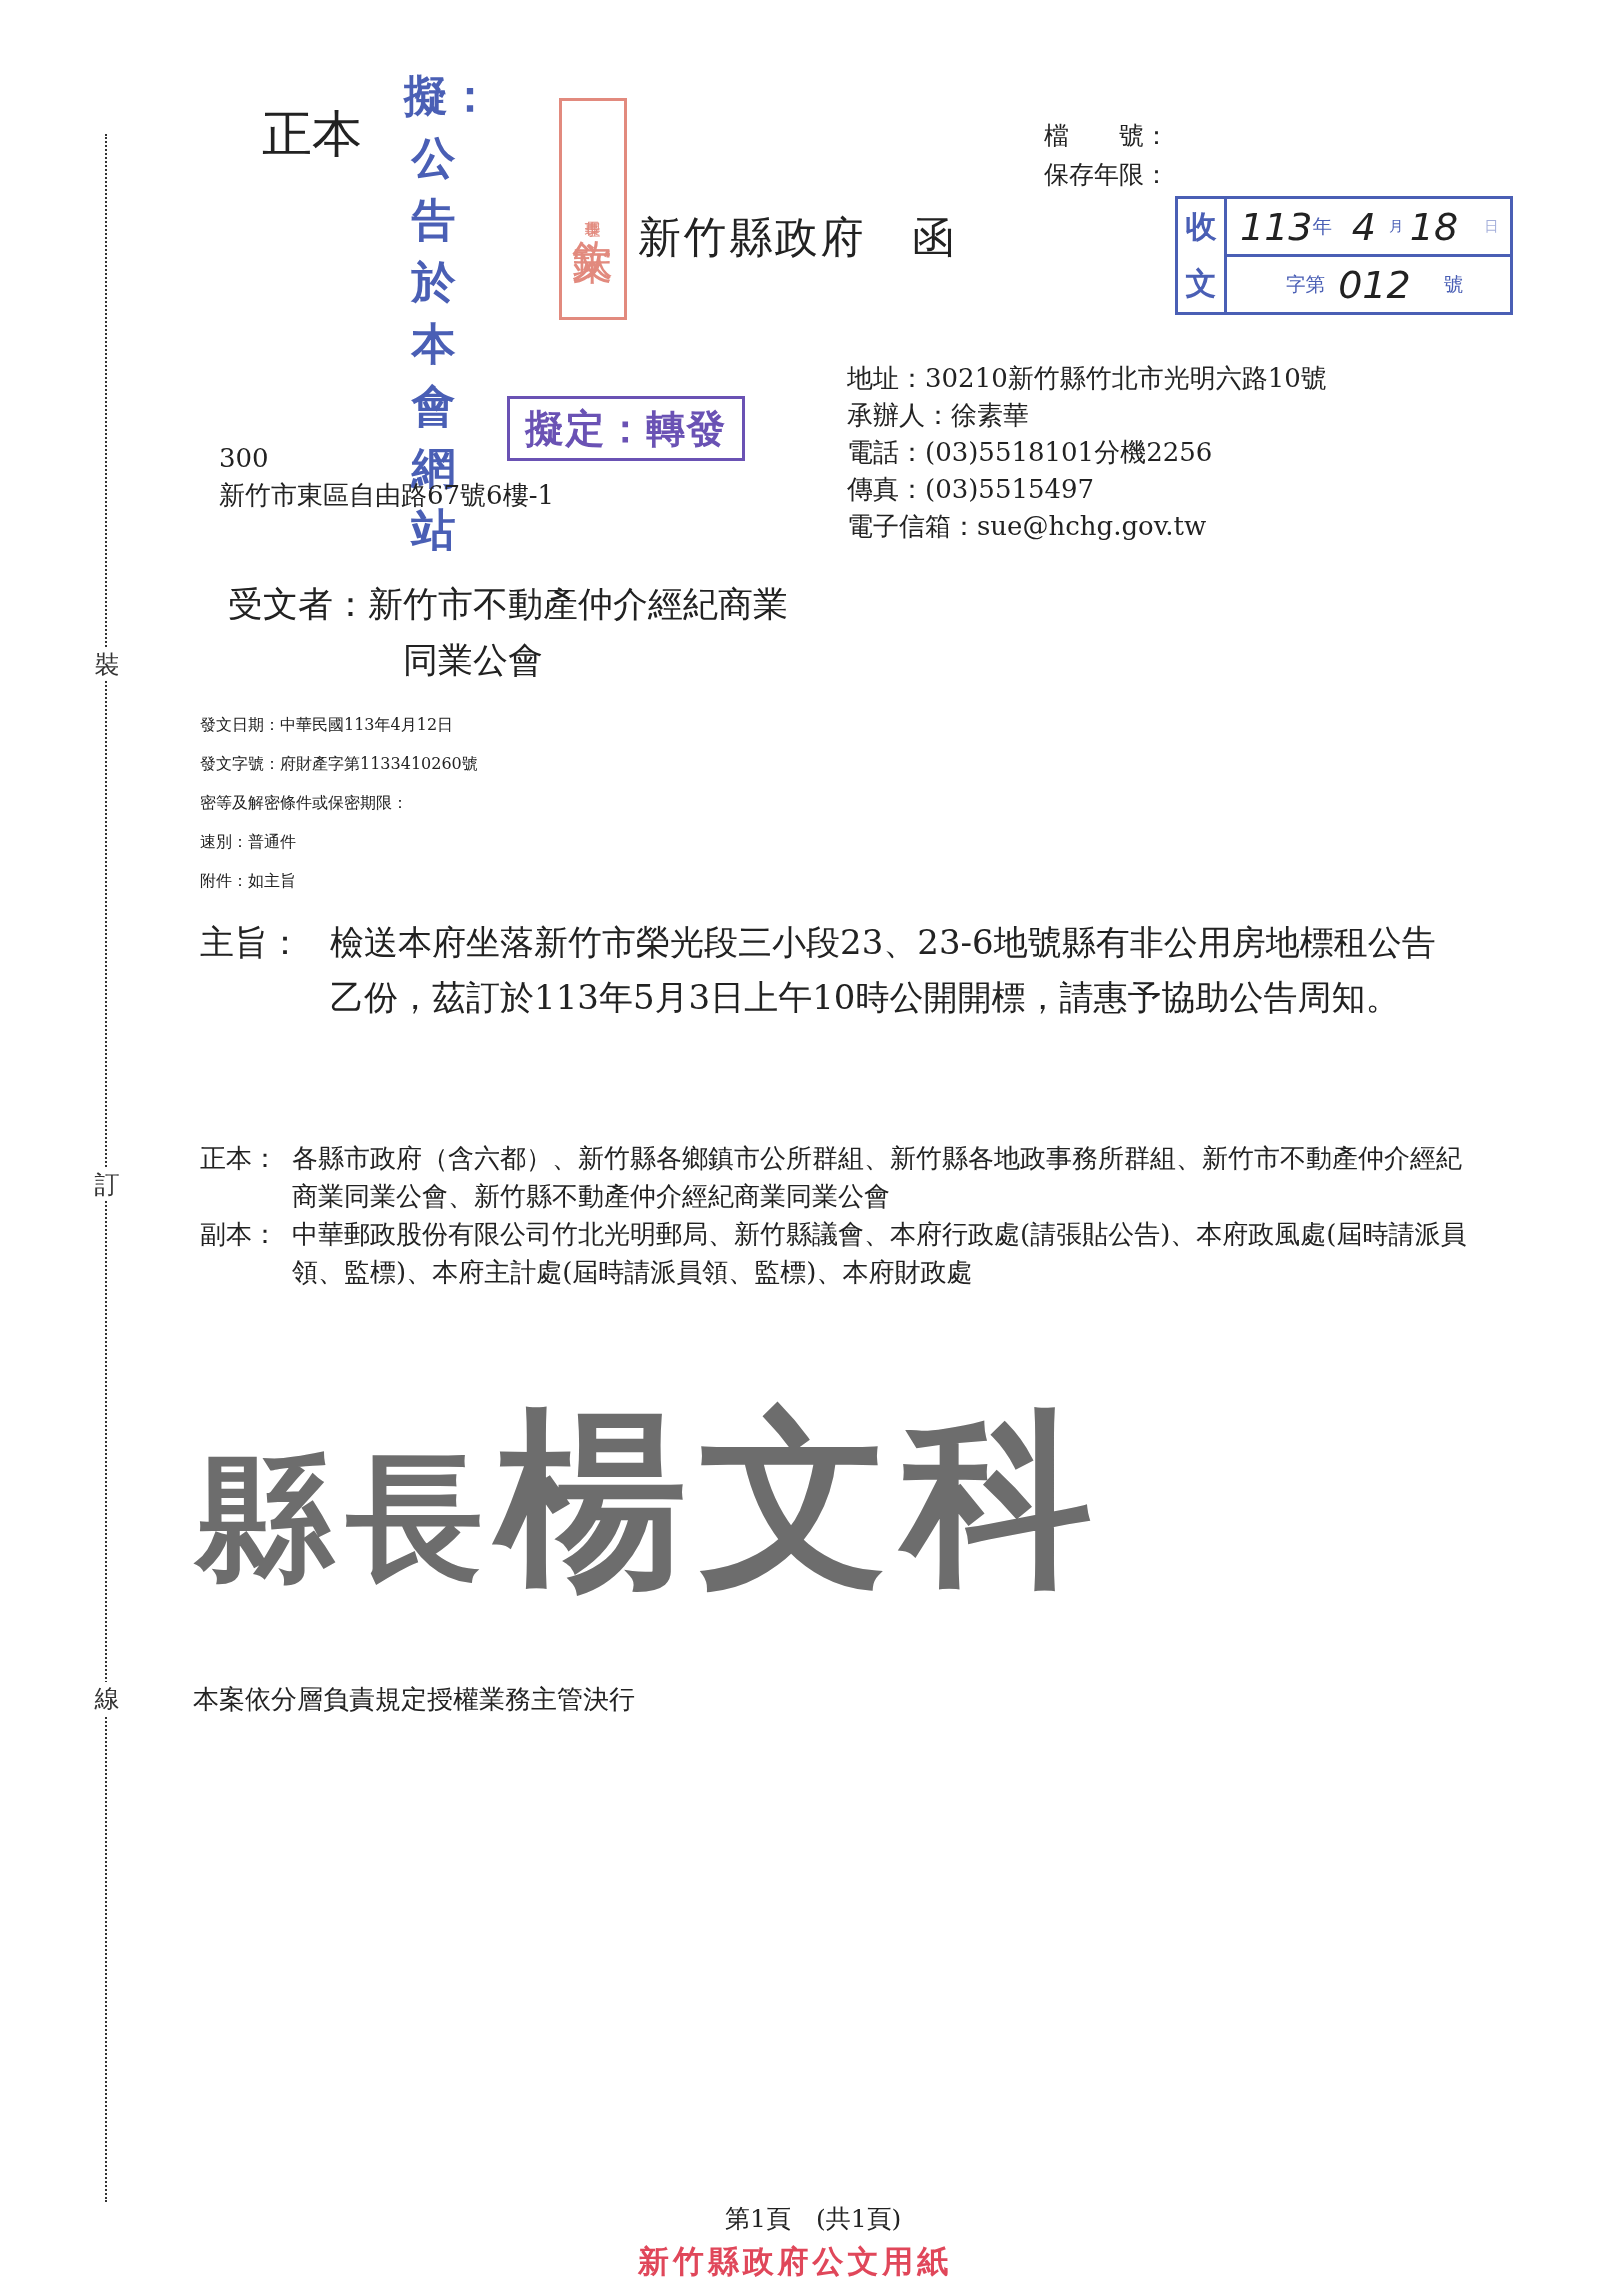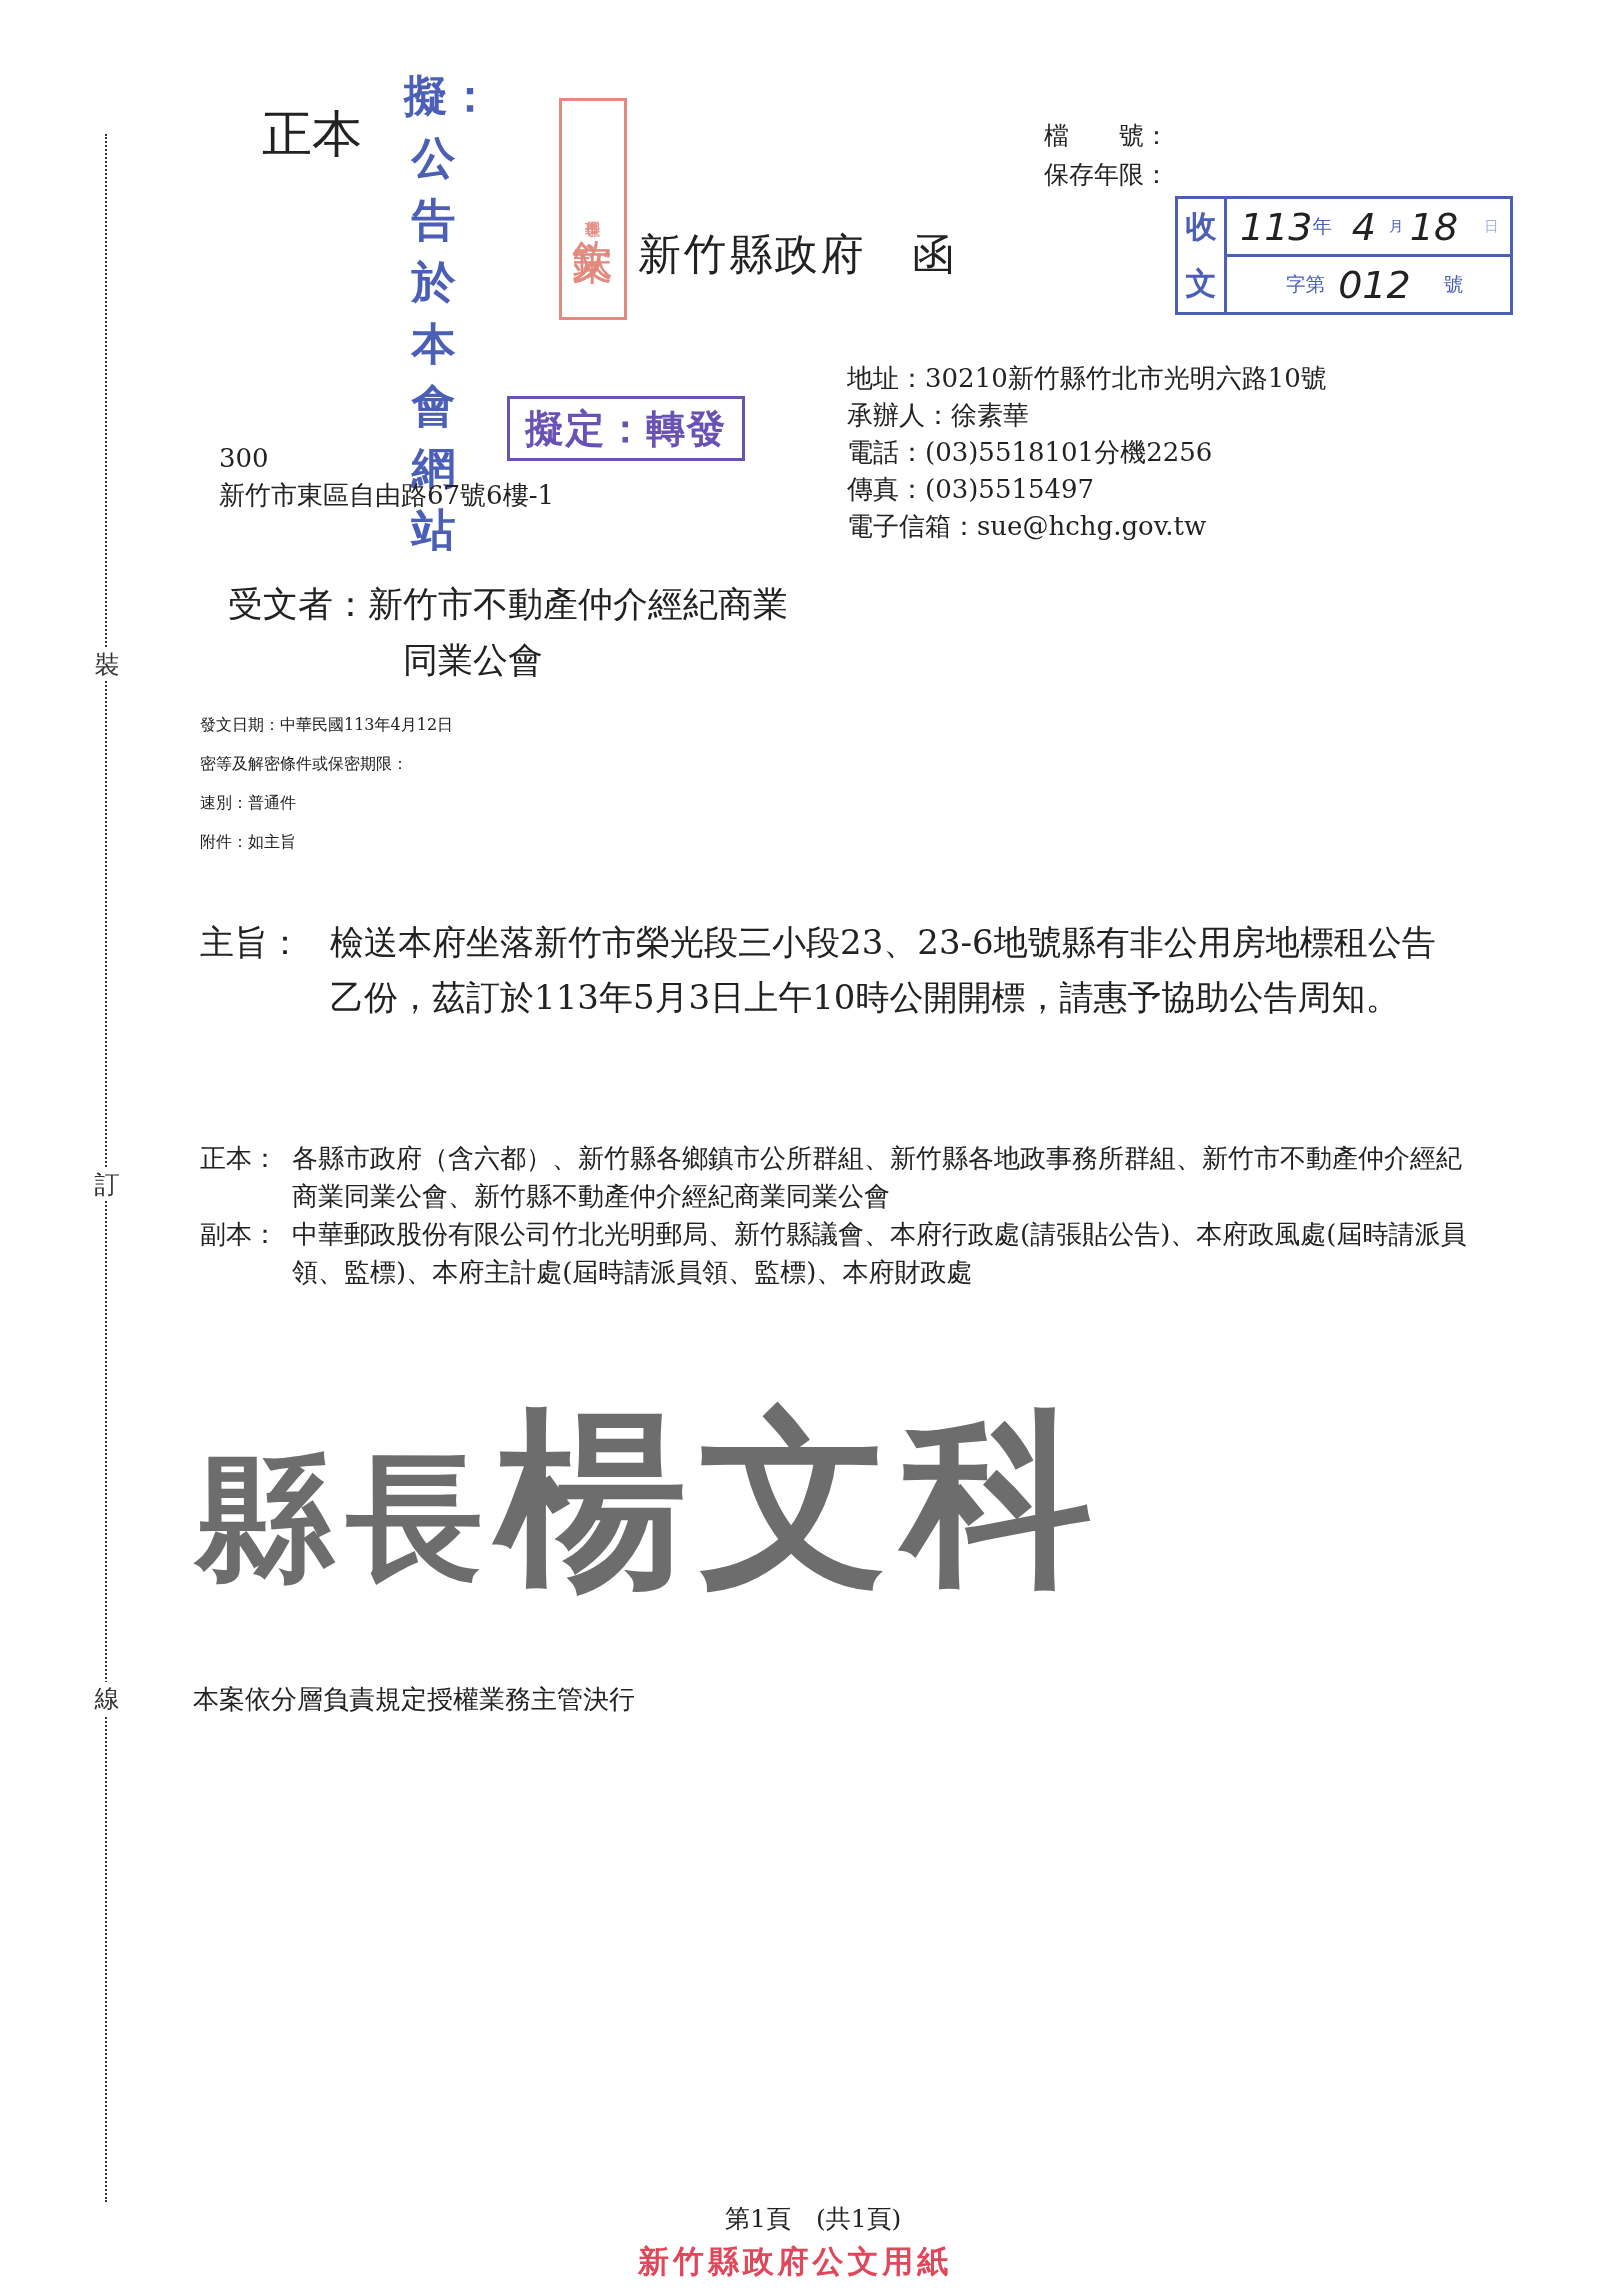--- a/index.html
+++ b/index.html
@@ -9,21 +9,21 @@
   .binding-line { left:105px; top:134px; width:0; height:2068px; border-left:2px dotted #333; }
   .binding-char { left:94px; width:26px; font-size:25px; background:#fff; text-align:center; color:#333; }
   .copy-label { left:262px; top:101px; font-size:50px; }
   .stamp-vertical { left:404px; top:65px; width:59px; font-size:44px; color:#4a5fb5; line-height:62px; text-align:center; font-weight:bold; }
   .stamp-red { left:559px; top:98px; width:62px; height:216px; border:3.9px solid #e28a7e; color:#e28a7e;
                display:flex; flex-direction:column; align-items:center; justify-content:center; }
   .stamp-red .small { font-size:15.7px; line-height:21px; }
   .stamp-red .big { font-size:41px; line-height:52px; }
   .stamp-purple { left:507px; top:396px; width:232px; height:59px; border:3.3px solid #6a52b4; color:#6a52b4;
                   font-size:39px; font-weight:bold; display:flex; align-items:center; justify-content:center; letter-spacing:1.3px; }
-  .org-title { left:638px; top:226px; font-size:43px; letter-spacing:2.6px; }
+  .org-title { left:638px; top:209px; font-size:43px; letter-spacing:2.6px; }
   .org-title .kind { margin-left:46px; }
   .file-meta { left:1044px; top:116px; font-size:25px; line-height:39px; }
   .receipt { left:1175px; top:196px; width:332px; height:113px; border:3.9px solid #4a5fb5; color:#4a5fb5; display:flex; }
   .receipt .label-col { width:46px; border-right:3.3px solid #4a5fb5; display:flex; flex-direction:column; }
   .receipt .label-col div { flex:1; display:flex; align-items:center; justify-content:center; font-size:31px; font-weight:bold; }
   .receipt .body-col { flex:1; display:flex; flex-direction:column; }
   .receipt .row1 { flex:1; border-bottom:3.3px solid #4a5fb5; display:flex; align-items:center; padding-left:13px; font-size:19.6px; }
   .receipt .row2 { flex:1; display:flex; align-items:center; padding-left:59px; font-size:19.6px;border-radius:23px; }
   .hand { font-family:"DejaVu Sans", sans-serif; font-style:italic; color:#222; font-size:38px; }
   .contact { left:847px; top:360px; font-size:26px; line-height:37px; }
@@ -104,20 +104,21 @@
   <div>新竹市東區自由路67號6樓-1</div>
 </div>
 
 <div class="abs recipient">
   <div><span>受文者：</span><span>新竹市不動產仲介經紀商業</span></div>
   <div class="indent">同業公會</div>
 </div>
 
 <div class="abs meta">
   <div>發文日期：中華民國113年4月12日</div>
+  <div>發文字號：府財產字第1133410260號</div>
   <div>密等及解密條件或保密期限：</div>
   <div>速別：普通件</div>
   <div>附件：如主旨</div>
 </div>
 
 <div class="abs subject">
   <span class="label">主旨：</span>
   <div class="body">檢送本府坐落新竹市榮光段三小段23、23-6地號縣有非公用房地標租公告乙份，茲訂於113年5月3日上午10時公開開標，請惠予協助公告周知。</div>
 </div>
 

